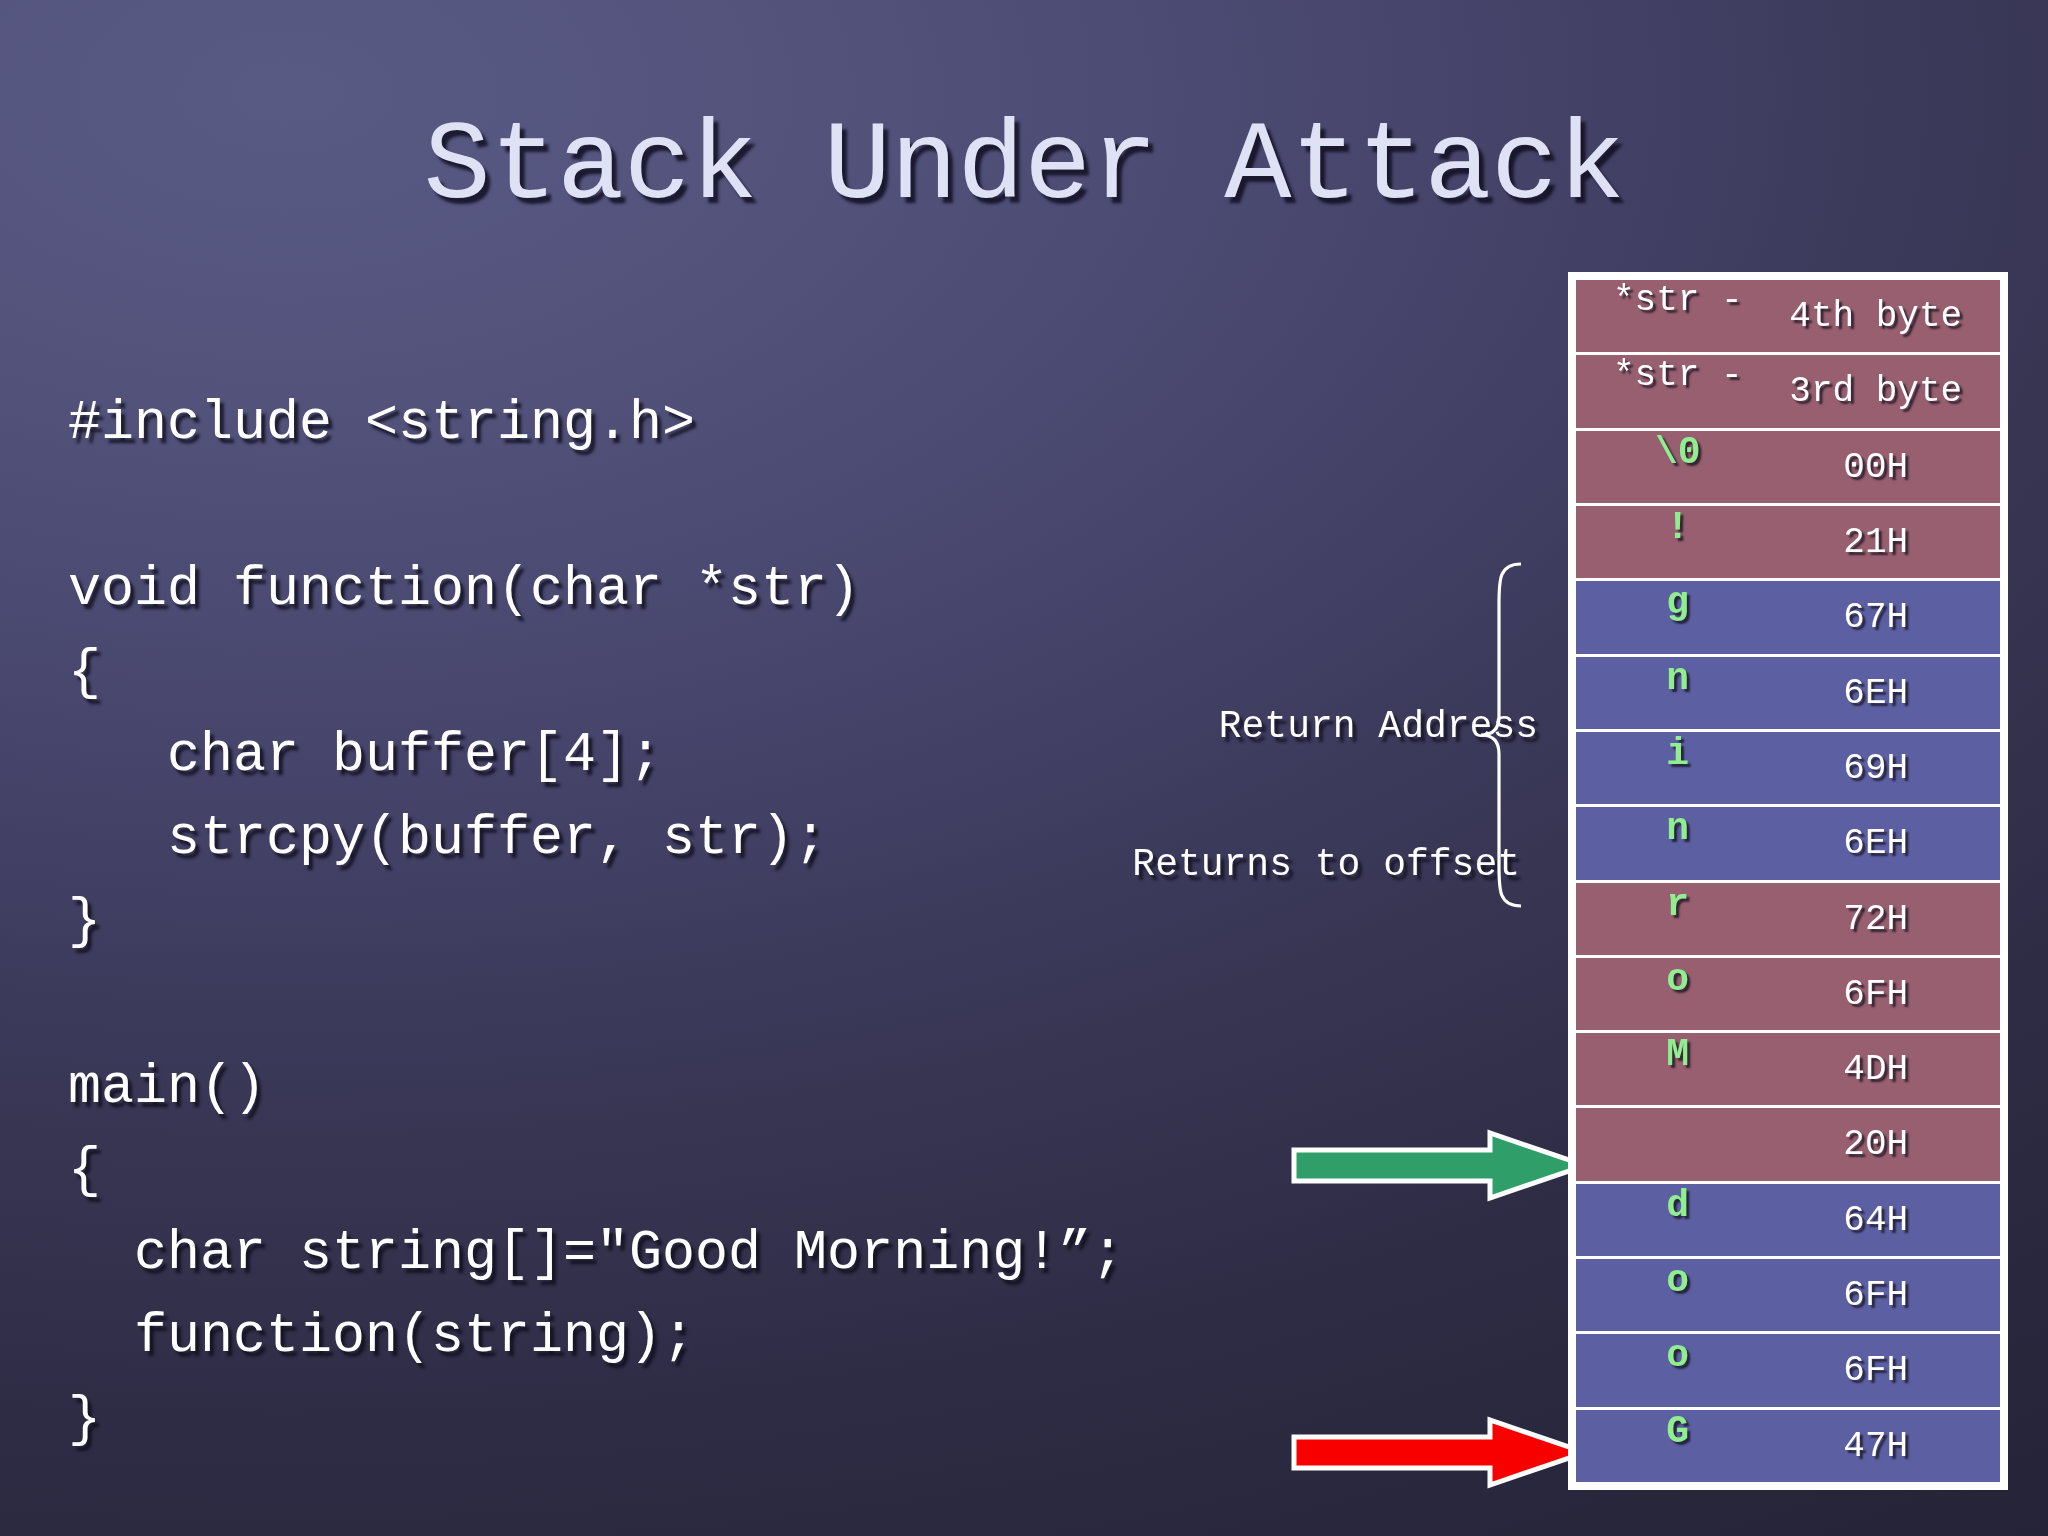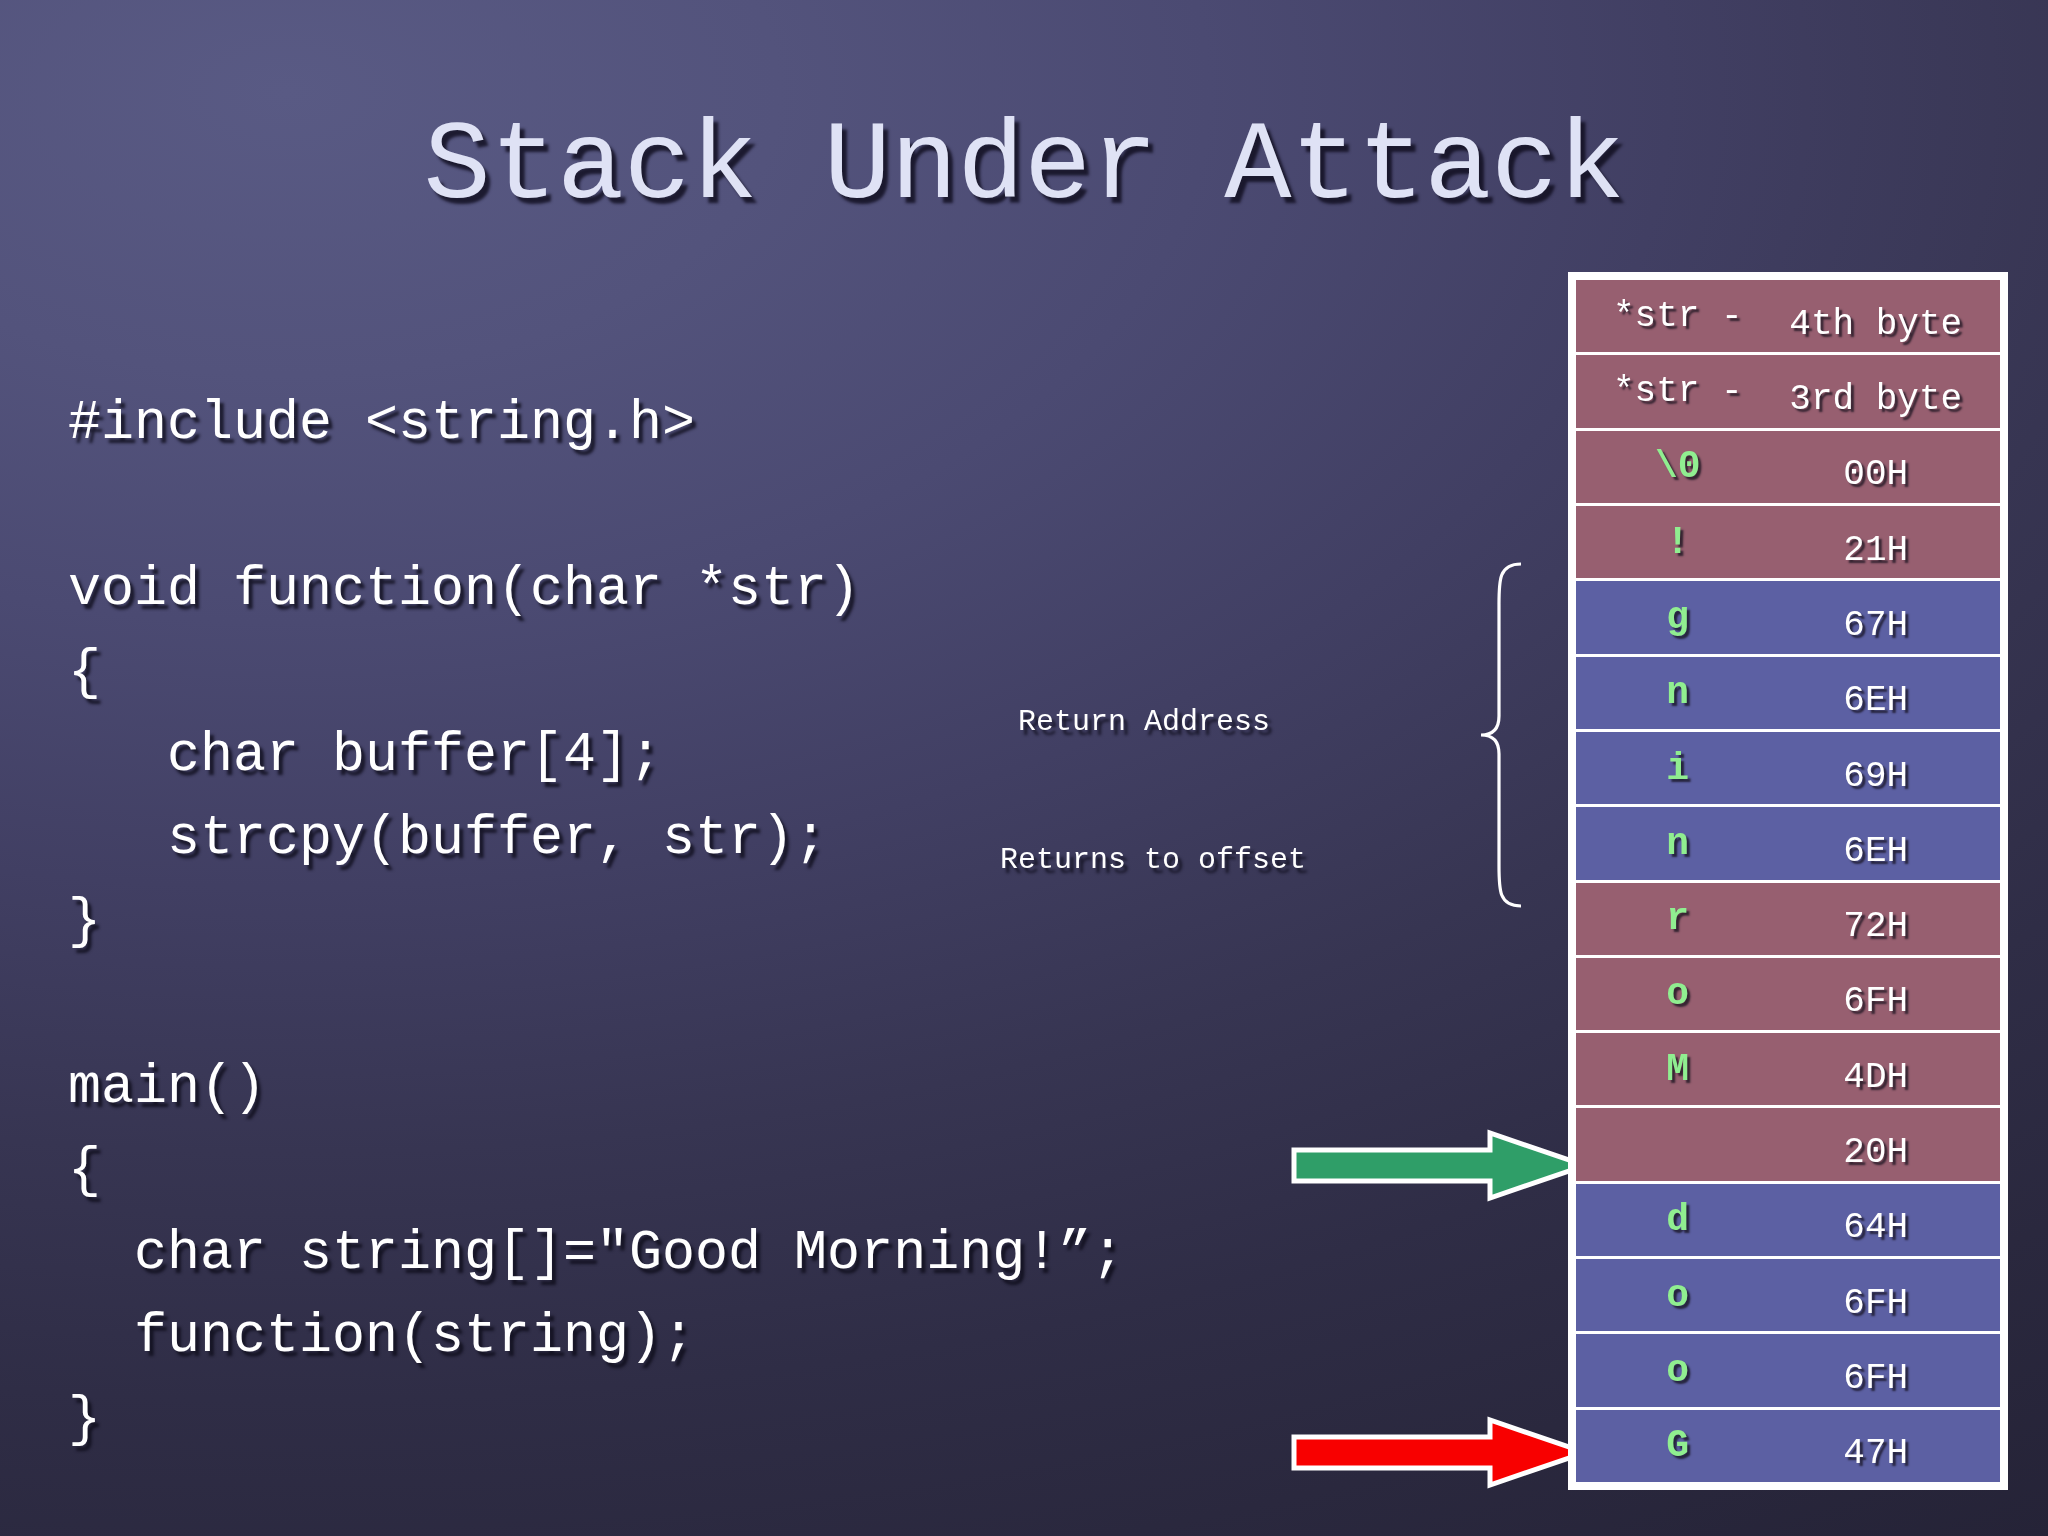--- a/index.html
+++ b/index.html
@@ -54,23 +54,23 @@
     white-space: pre;
   }
   .code .line { height: 83px; display: block; }
   .code .blank { height: 83px; display: block; }
 
   
   .annot {
     position: absolute;
     color: #ffffff;
     text-shadow: 4px 5px 3px rgba(14,12,26,0.80);
-    font-size: 30px;
+    font-size: 38px;
     line-height: 1.12;
-    text-align: left;
+    text-align: right;
     white-space: nowrap;
   }
   #annot-return { left: 1018px; top: 706px; width: 520px; }
   #annot-offset { left: 1000px; top: 844px; width: 520px; }
 
   .brace {
     position: absolute;
     left: 1455px;
     top: 560px;
     width: 70px;
@@ -93,21 +93,21 @@
     background: #ffffff;
     border: 1px solid #ffffff;
     box-sizing: border-box;
     padding: 7px;
     display: flex;
     flex-direction: column;
   }
   .srow {
     flex: 1 1 0;
     display: flex;
-    align-items: center;
+    align-items: flex-start;
     margin-bottom: 3px;
     position: relative;
   }
   .srow:last-child { margin-bottom: 0; }
   .srow.mauve { background: #975f70; }
   .srow.blue  { background: #5c60a3; }
 
   .cell-left {
     flex: 0 0 48%;
     text-align: center;

